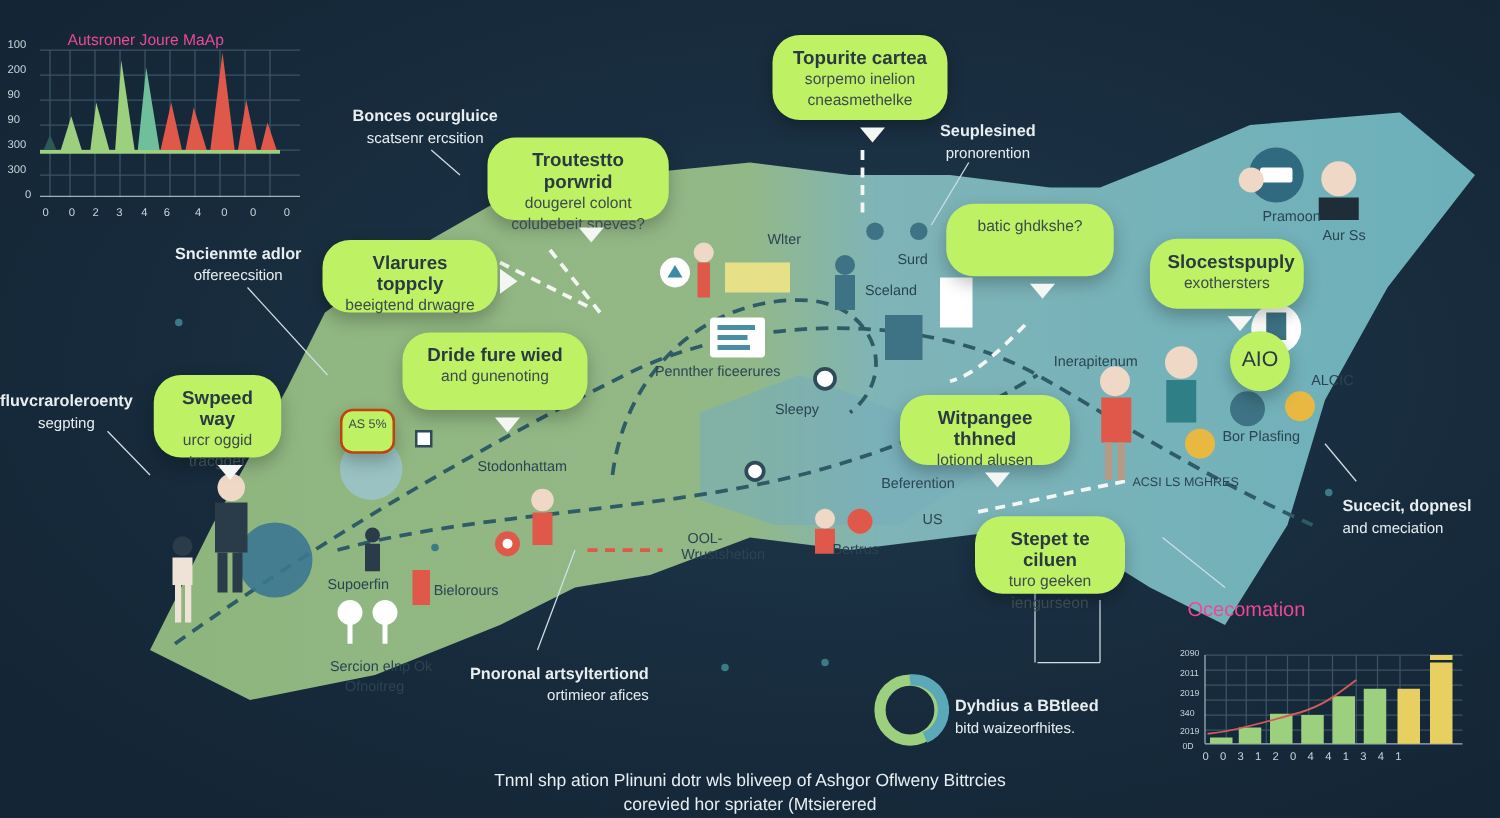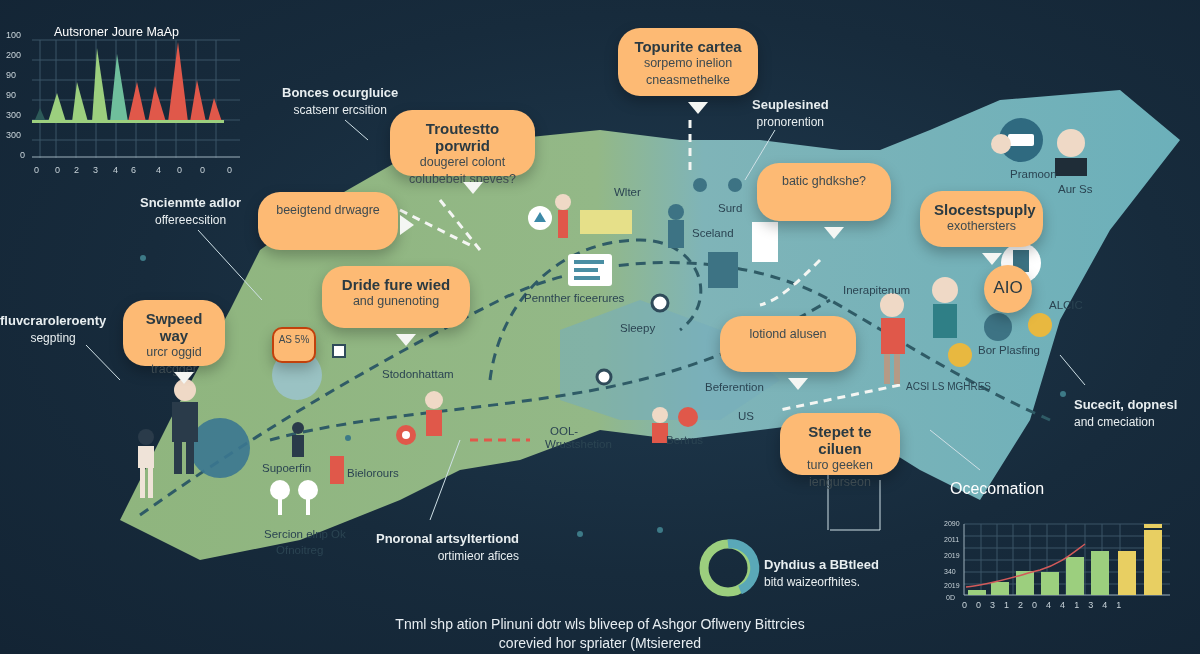--- a/index.html
+++ b/index.html
@@ -1,28 +1,28 @@
 <!DOCTYPE html>
 <html><head>
 <meta charset="utf-8">
 <style>
 *{box-sizing:border-box;margin:0;padding:0}
 body{width:1200px;height:654px;overflow:hidden;background:#172a3b;font-family:"Liberation Sans",sans-serif;position:relative;color:#eef3f5}
 .bg{position:absolute;inset:0;background:radial-gradient(ellipse at 55% 45%,#1f3a4f 0%,#172b3c 55%,#132434 100%)}
 svg.map{position:absolute;left:0;top:0}
-.bubble{position:absolute;background:#fdba74;border-radius:22px;box-shadow:0 6px 14px rgba(0,0,0,.25);text-align:center;color:#333;padding:10px 14px}
+.bubble{position:absolute;background:#bef264;border-radius:22px;box-shadow:0 6px 14px rgba(0,0,0,.25);text-align:center;color:#333;padding:10px 14px}
 .bubble .t{font-size:15px;font-weight:bold;color:#2b3a42;display:block}
 .bubble .s{font-size:12.5px;color:#3d4a50;display:block;line-height:1.35}
 .bubble:after{content:"";position:absolute;width:0;height:0;border:10px solid transparent}
 .tail-b:after{left:50%;bottom:-18px;border-top:12px solid #f4f6f3;border-bottom:0}
 .tail-r:after{right:-16px;top:40%;border-left:14px solid #f4f6f3;border-right:0}
 .lbl{position:absolute;font-size:12px;color:#e8eef0;text-align:center;line-height:1.35}
 .lbl b{font-size:13px;font-weight:bold;display:block}
 .mlbl{position:absolute;font-size:11.5px;color:#2b4452}
-.title-small{position:absolute;font-size:12px;color:#ffffff}
+.title-small{position:absolute;font-size:12px;color:#ec4899}
 .axis{position:absolute;font-size:9px;color:#c9d4da}
 .foot{position:absolute;left:0;width:1200px;text-align:center;font-size:14px;color:#e8eef2}
 </style>
 </head>
 <body>
 
 <div class="bg"></div>
 
 <svg class="map" width="1200" height="654">
   <defs>
@@ -207,39 +207,41 @@
   <span class="t">Topurite cartea</span>
   <span class="s">sorpemo inelion</span>
   <span class="s">cneasmethelke</span>
 </div>
 <div class="bubble tail-b" style="left:390px;top:110px;width:145px;height:66px">
   <span class="t">Troutestto porwrid</span>
   <span class="s">dougerel colont</span>
   <span class="s">colubebeit speves?</span>
 </div>
 <div class="bubble tail-r" style="left:258px;top:192px;width:140px;height:58px">
+  <span class="t">Vlarures toppcly</span>
   <span class="s">beeigtend drwagre</span>
 </div>
 <div class="bubble tail-b" style="left:322px;top:266px;width:148px;height:62px">
   <span class="t">Dride fure wied</span>
   <span class="s">and gunenoting</span>
 </div>
 <div class="bubble tail-b" style="left:123px;top:300px;width:102px;height:66px">
   <span class="t">Swpeed way</span>
   <span class="s">urcr oggid</span>
   <span class="s">tracgger</span>
 </div>
 <div class="bubble tail-b" style="left:757px;top:163px;width:134px;height:58px">
   <span class="s">batic ghdkshe?</span>
 </div>
 <div class="bubble tail-b" style="left:920px;top:191px;width:123px;height:56px">
   <span class="t">Slocestspuply</span>
   <span class="s">exothersters</span>
 </div>
 <div class="bubble tail-b" style="left:720px;top:316px;width:136px;height:56px">
+  <span class="t">Witpangee thhned</span>
   <span class="s">lotiond alusen</span>
 </div>
 <div class="bubble" style="left:780px;top:413px;width:120px;height:62px">
   <span class="t">Stepet te ciluen</span>
   <span class="s">turo geeken</span>
   <span class="s">iengurseon</span>
 </div>
 <div class="bubble" style="left:984px;top:265px;width:48px;height:48px;border-radius:50%;padding:13px 0">
   <span class="t" style="font-weight:normal;font-size:17px">AIO</span>
 </div>

